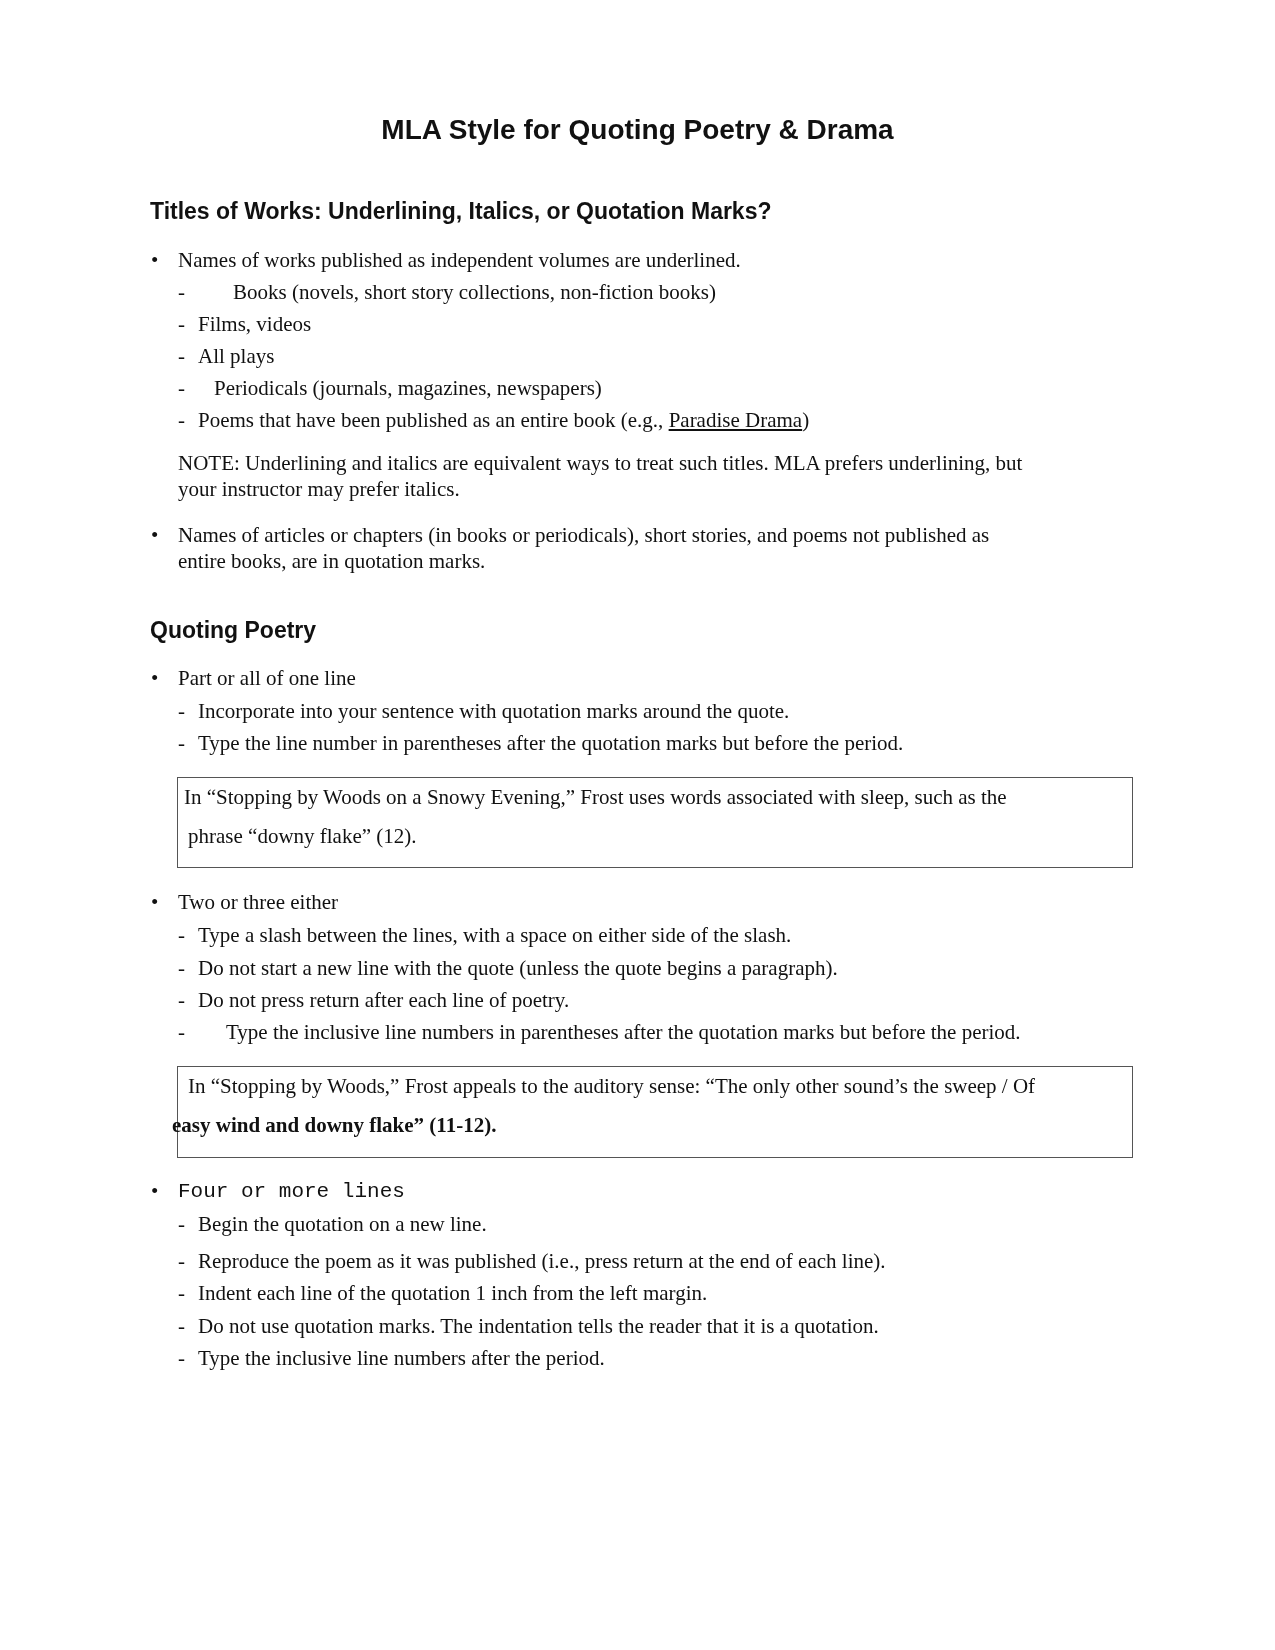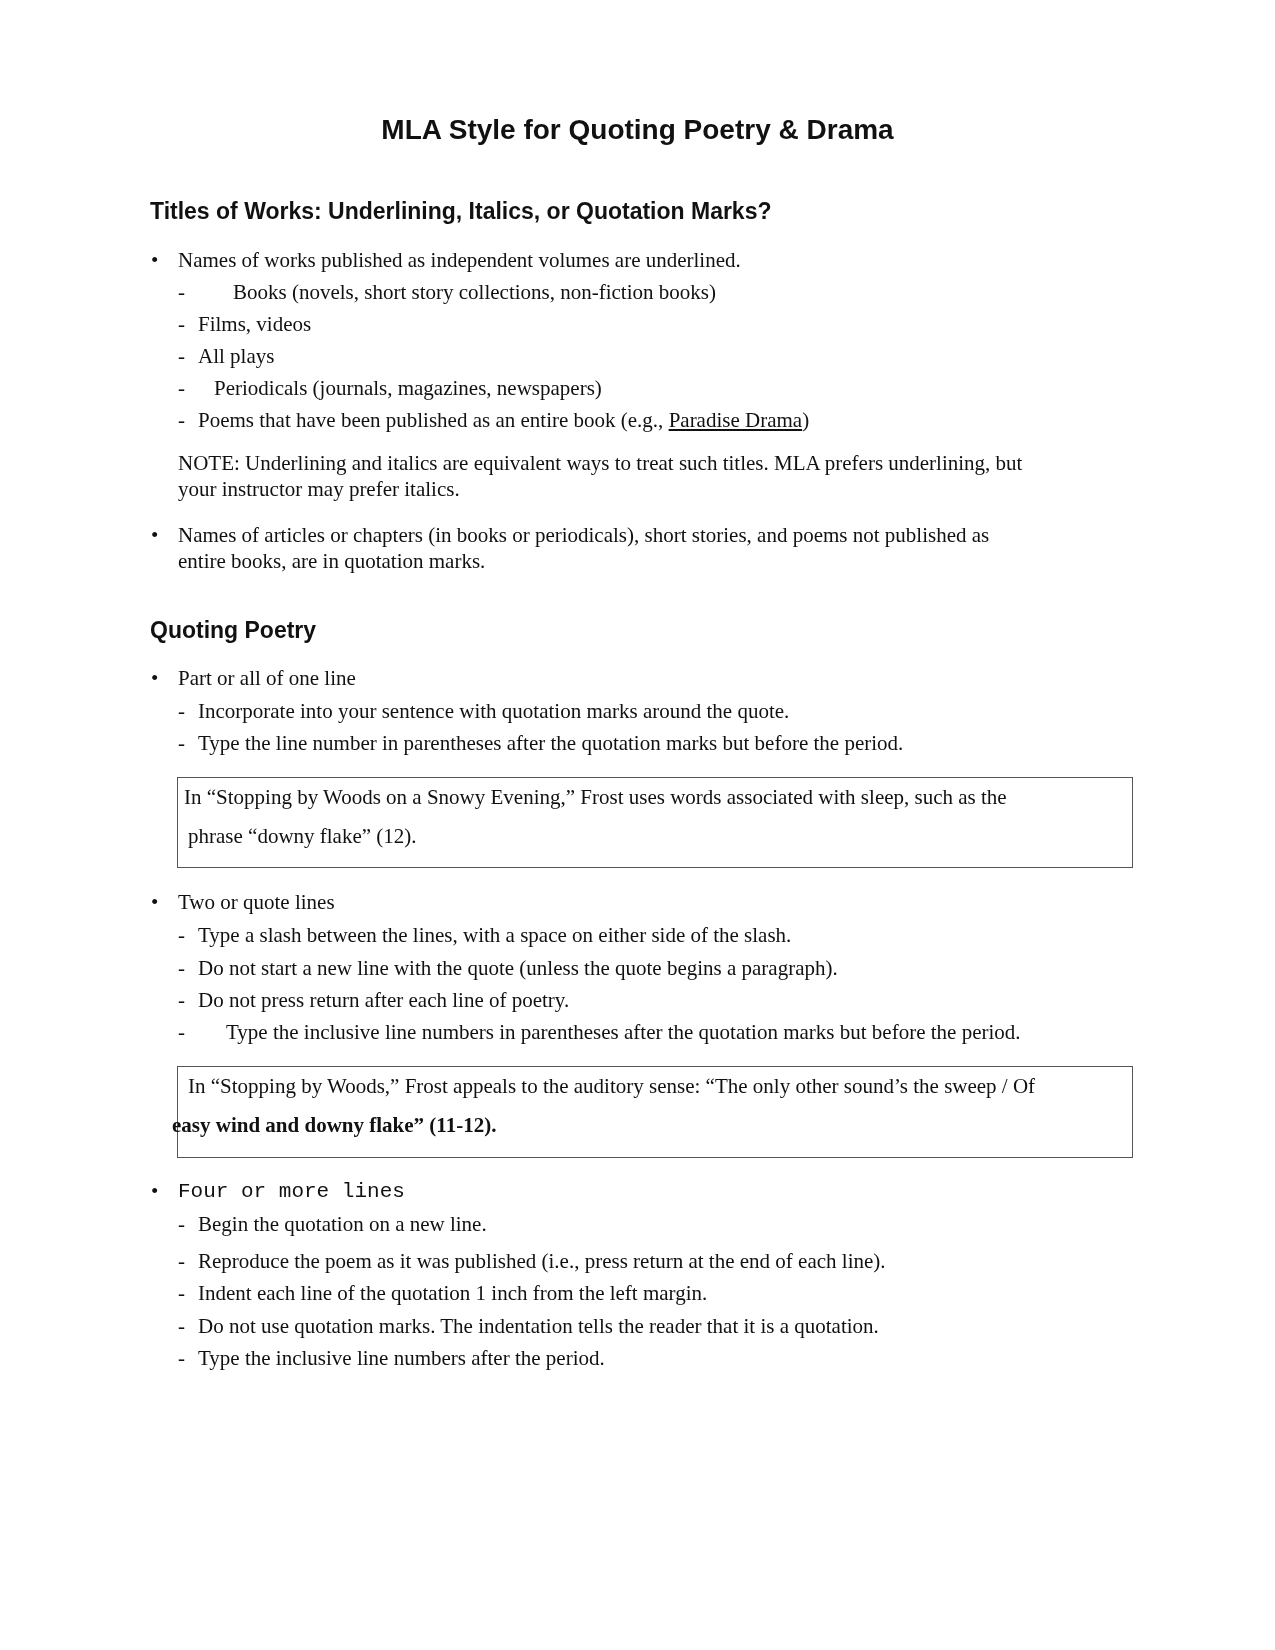--- a/index.html
+++ b/index.html
@@ -53,21 +53,21 @@
   <div class="abs serif dash" style="top:701px;">-</div>
   <div class="abs serif dtext" style="top:701px;">Incorporate into your sentence with quotation marks around the quote.</div>
   <div class="abs serif dash" style="top:733px;">-</div>
   <div class="abs serif dtext" style="top:733px;">Type the line number in parentheses after the quotation marks but before the period.</div>
 
   <div class="box" style="top:777px; height:91px;"></div>
   <div class="abs serif" style="left:184px; top:787px;">In “Stopping by Woods on a Snowy Evening,” Frost uses words associated with sleep, such as the</div>
   <div class="abs serif" style="left:188px; top:826px;">phrase “downy flake” (12).</div>
 
   <div class="abs serif bullet" style="top:892px;">•</div>
-  <div class="abs serif btext" style="top:892px;">Two or quote lines</div>
+  <div class="abs serif btext" style="top:892px;">Two or three either</div>
   <div class="abs serif dash" style="top:925px;">-</div>
   <div class="abs serif dtext" style="top:925px;">Type a slash between the lines, with a space on either side of the slash.</div>
   <div class="abs serif dash" style="top:958px;">-</div>
   <div class="abs serif dtext" style="top:958px;">Do not start a new line with the quote (unless the quote begins a paragraph).</div>
   <div class="abs serif dash" style="top:990px;">-</div>
   <div class="abs serif dtext" style="top:990px;">Do not press return after each line of poetry.</div>
   <div class="abs serif dash" style="top:1022px;">-</div>
   <div class="abs serif dtext" style="top:1022px;margin-left:28px;">Type the inclusive line numbers in parentheses after the quotation marks but before the period.</div>
 
   <div class="box" style="top:1066px; height:92px;"></div>

